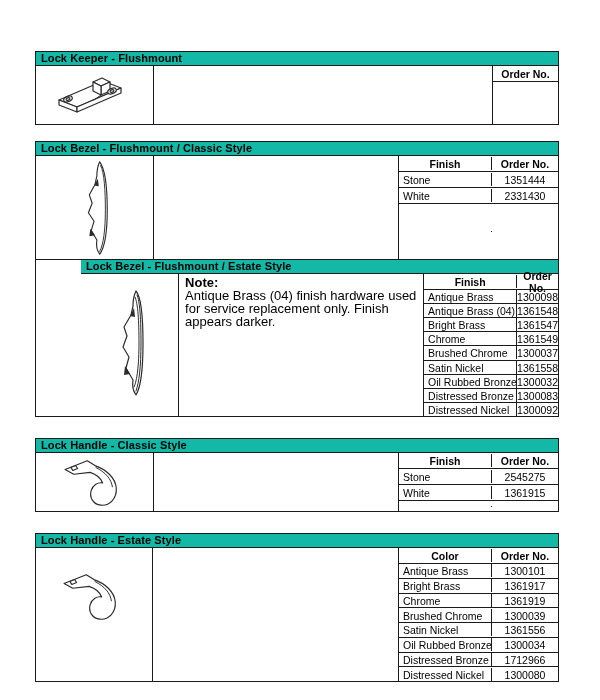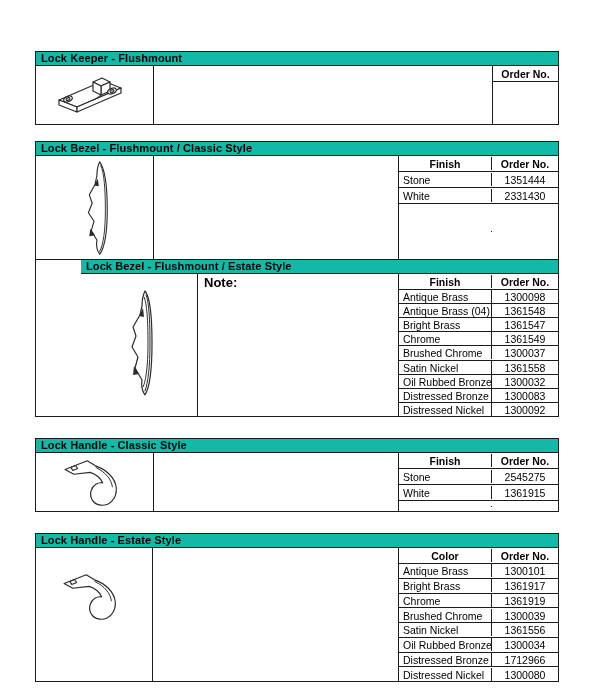--- a/index.html
+++ b/index.html
@@ -123,20 +123,21 @@
         <svg class="draw" width="38" height="118" viewBox="0 0 38 112">
           <path d="M25,4 C30,10 32,30 32,56 C32,82 30,100 25,108 C22,104 21,99 22,93 L15,81 L18,70 L12,60 L16,49 L13,40 L20,28 L22,19 C22,13 23,8 25,4 Z"></path>
           <path class="thin" d="M26,8 C29,14 30,34 30,56 C30,80 28,96 25,104"></path>
           <path class="thin" d="M24,10 C27,16 28,35 28,56 C28,78 26,94 23,100"></path>
           <path class="solid" d="M19,29 l4,-8 l1,9 Z"></path>
           <path class="solid" d="M14,79 l5,8 l-6,1 Z"></path>
         </svg>
       </div>
       <div class="midcell">
         <div class="note-label">Note:</div>
+        <div class="note-text" style="width:232px;">Antique Brass (04) finish hardware used for service replacement only. Finish appears darker.</div>
       </div>
       <div class="rblock">
         <div class="rrow hr">
           <div class="fc">Finish</div>
           <div class="oc">Order No.</div>
         </div>
         <div class="rrow fx">
           <div class="fc">Antique Brass</div>
           <div class="oc">1300098</div>
         </div>

